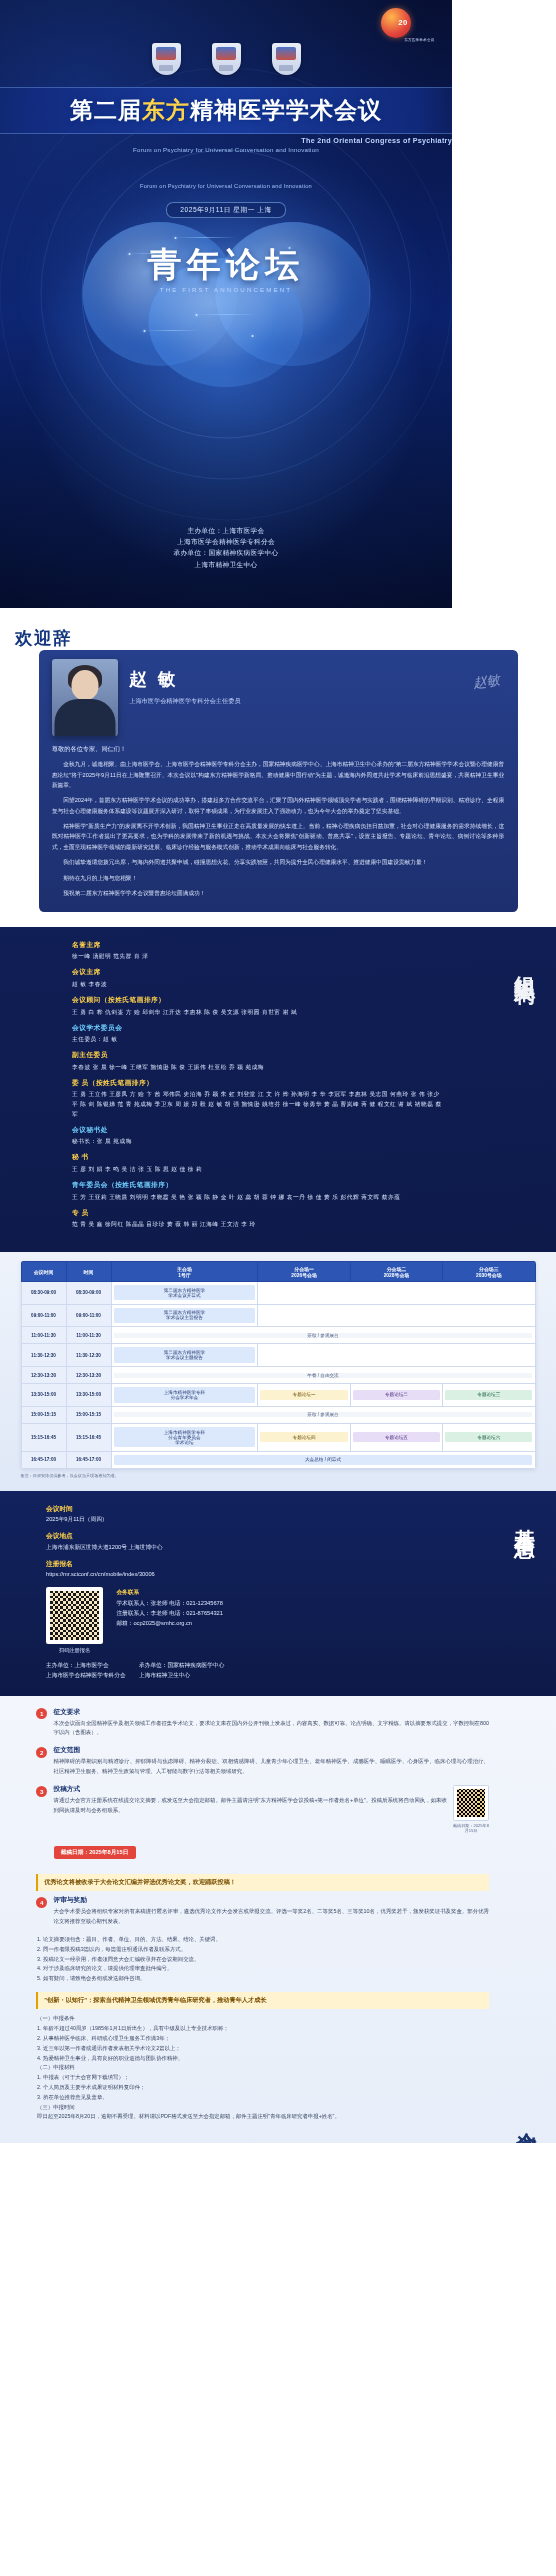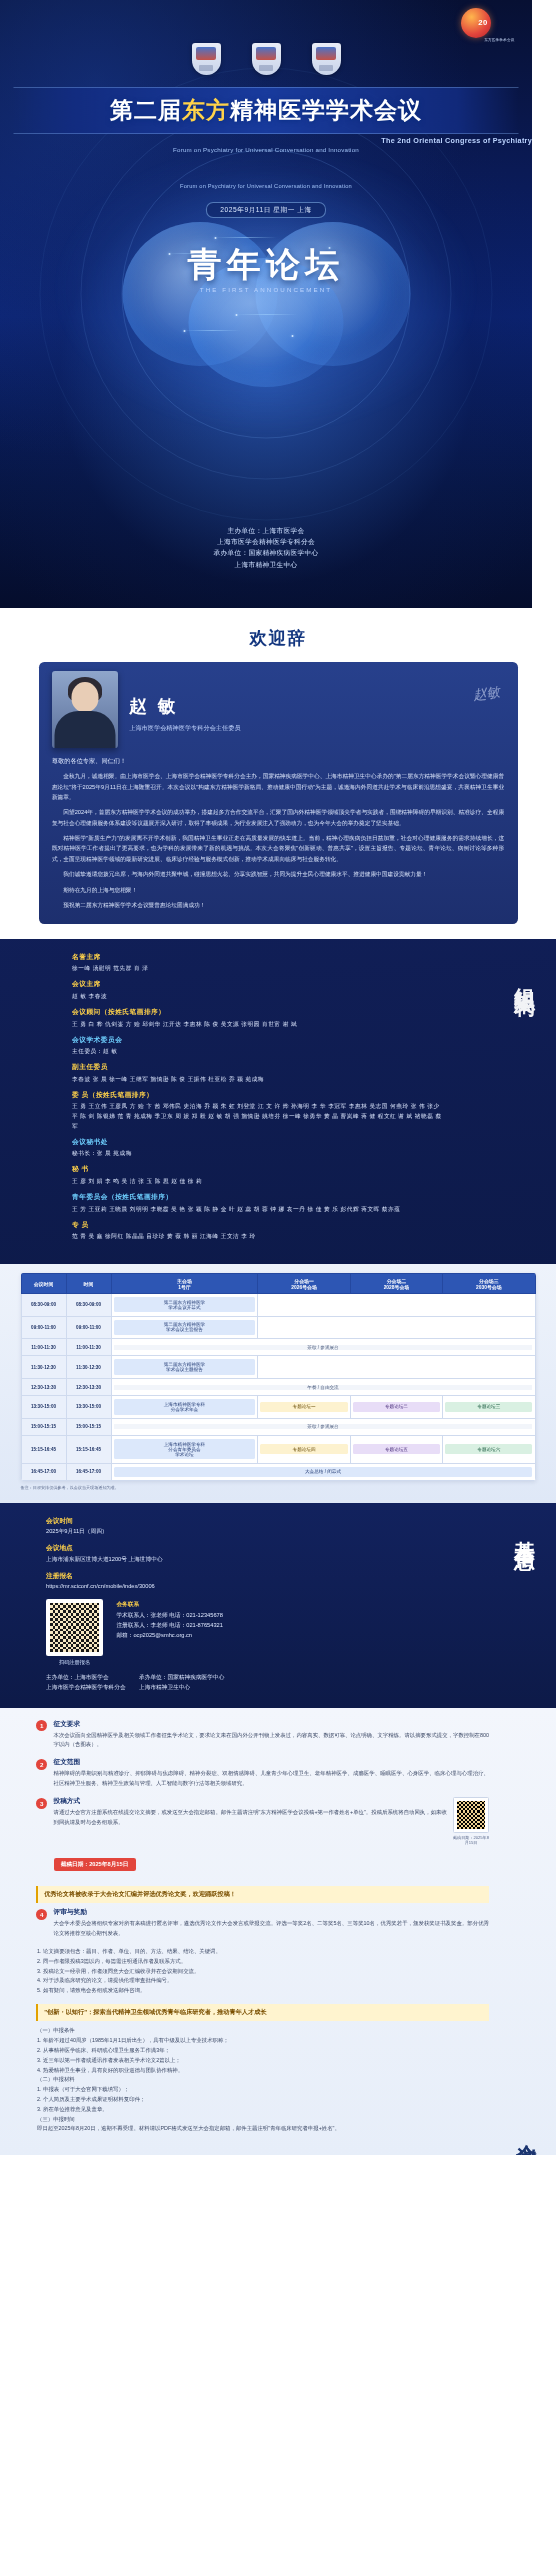--- a/index.html
+++ b/index.html
@@ -7,21 +7,21 @@
   body{
     font-family:"Liberation Sans","DejaVu Sans",sans-serif;
     background:#ffffff;
     color:#222;
     width:556px;
   }
   .page{width:556px;position:relative;overflow:hidden;}
 
   
   .hero{
-    width:532px;height:608px;position:relative;
+    width:452px;height:608px;position:relative;
     background:
       radial-gradient(circle at 50% 62%, rgba(60,120,220,.55) 0%, rgba(12,30,85,.2) 45%, rgba(5,12,45,0) 70%),
       radial-gradient(circle at 18% 14%, rgba(30,70,170,.45) 0%, rgba(5,12,45,0) 55%),
       linear-gradient(180deg,#071033 0%,#0a1a55 28%,#0b2270 52%,#071645 80%,#050d2c 100%);
     overflow:hidden;
   }
   .hero-glow{
     position:absolute;left:50%;top:289px;transform:translate(-50%,-50%);
     width:422px;height:289px;border-radius:50%;
     background:radial-gradient(ellipse at center, rgba(110,170,255,.38) 0%, rgba(60,120,230,.18) 38%, rgba(10,25,80,0) 72%);
@@ -97,28 +97,28 @@
     text-shadow:0 0 13.4px rgba(120,180,255,.9),0 2.1px 6.2px rgba(0,20,70,.9);
   }
   .notice-en{position:absolute;left:0;right:0;top:286px;text-align:center;color:#bcd4ff;font-size:6.2px;letter-spacing:2.1px;}
 
   .org-block{position:absolute;left:0;right:0;bottom:38px;text-align:center;color:#cfe0ff;font-size:6.7px;line-height:11.3px;letter-spacing:0.3px;}
   .org-block .ln{display:block;}
 
   
   .welcome{width:556px;background:#ffffff;padding:17.5px 0 15.5px;position:relative;}
   .sec-title{
-    text-align:center;font-size:17.5px;font-weight:bold;color:#13367f;letter-spacing:1.5px;margin-bottom:12px;
+    text-align:left;font-size:17.5px;font-weight:bold;color:#13367f;letter-spacing:1.5px;margin-bottom:0;padding-left:15px;
   }
   .welcome-card{
     width:479px;margin:0 auto;border-radius:5.2px;position:relative;
     background:linear-gradient(180deg,#27408c 0%,#1d2f6e 100%);
     padding:9.3px 13.4px 13.4px 13.4px;color:#eaf1ff;
   }
-  .wc-head{display:flex;align-items:center;gap:11.3px;}
+  .wc-head{display:flex;align-items:flex-start;gap:11.3px;}
   .wc-portrait{
     width:66px;height:77px;border-radius:3.1px;flex:0 0 auto;
     background:linear-gradient(180deg,#8fa6cb,#5b6f99);position:relative;overflow:hidden;
     box-shadow:0 2.1px 6.2px rgba(0,0,0,.35);
   }
   .wc-portrait .head{position:absolute;left:50%;top:11.3px;transform:translateX(-50%);width:27px;height:30px;border-radius:50% 50% 45% 45%;background:#e8cdb6;}
   .wc-portrait .hair{position:absolute;left:50%;top:6.2px;transform:translateX(-50%);width:34px;height:25px;border-radius:50% 50% 30% 30%;background:#2d2a33;}
   .wc-portrait .body{position:absolute;left:50%;bottom:0;transform:translateX(-50%);width:61px;height:37px;border-radius:24px 24px 0 0;background:#1e2a44;}
   .wc-name{font-size:17.5px;font-weight:bold;color:#ffffff;letter-spacing:3.1px;margin-top:8.2px;}
   .wc-role{font-size:6.2px;color:#c3d6ff;margin-top:5.2px;line-height:9.3px;}

